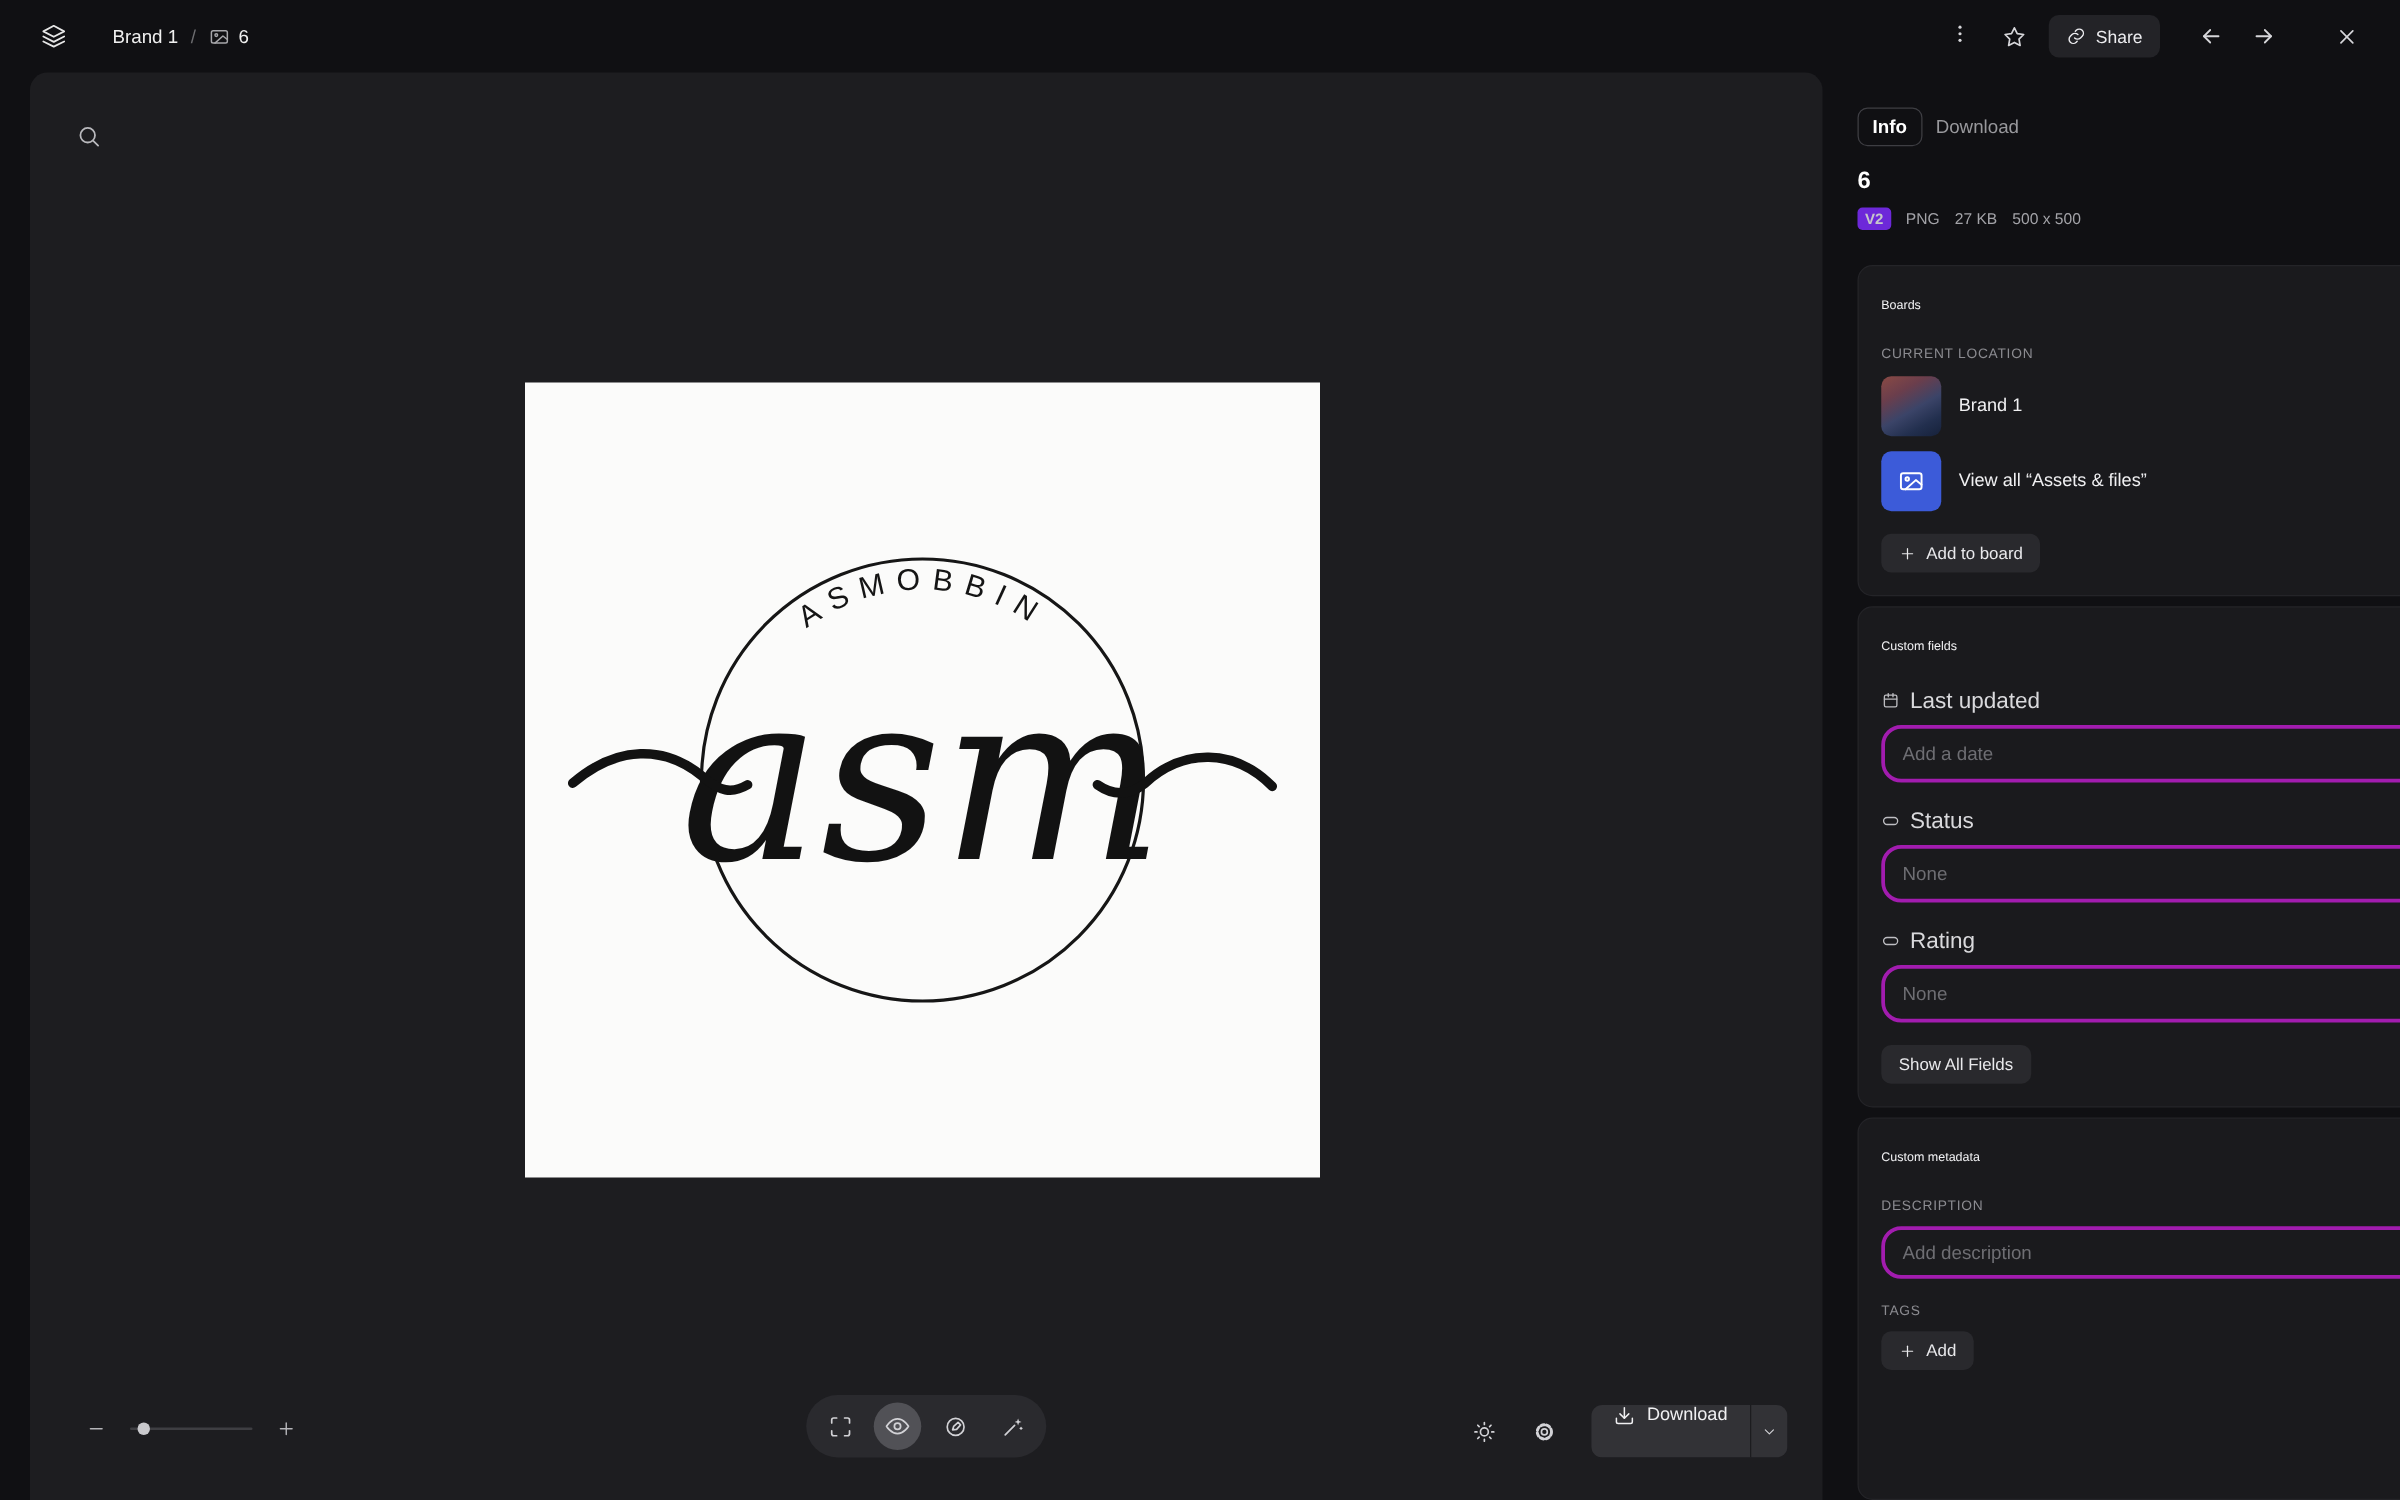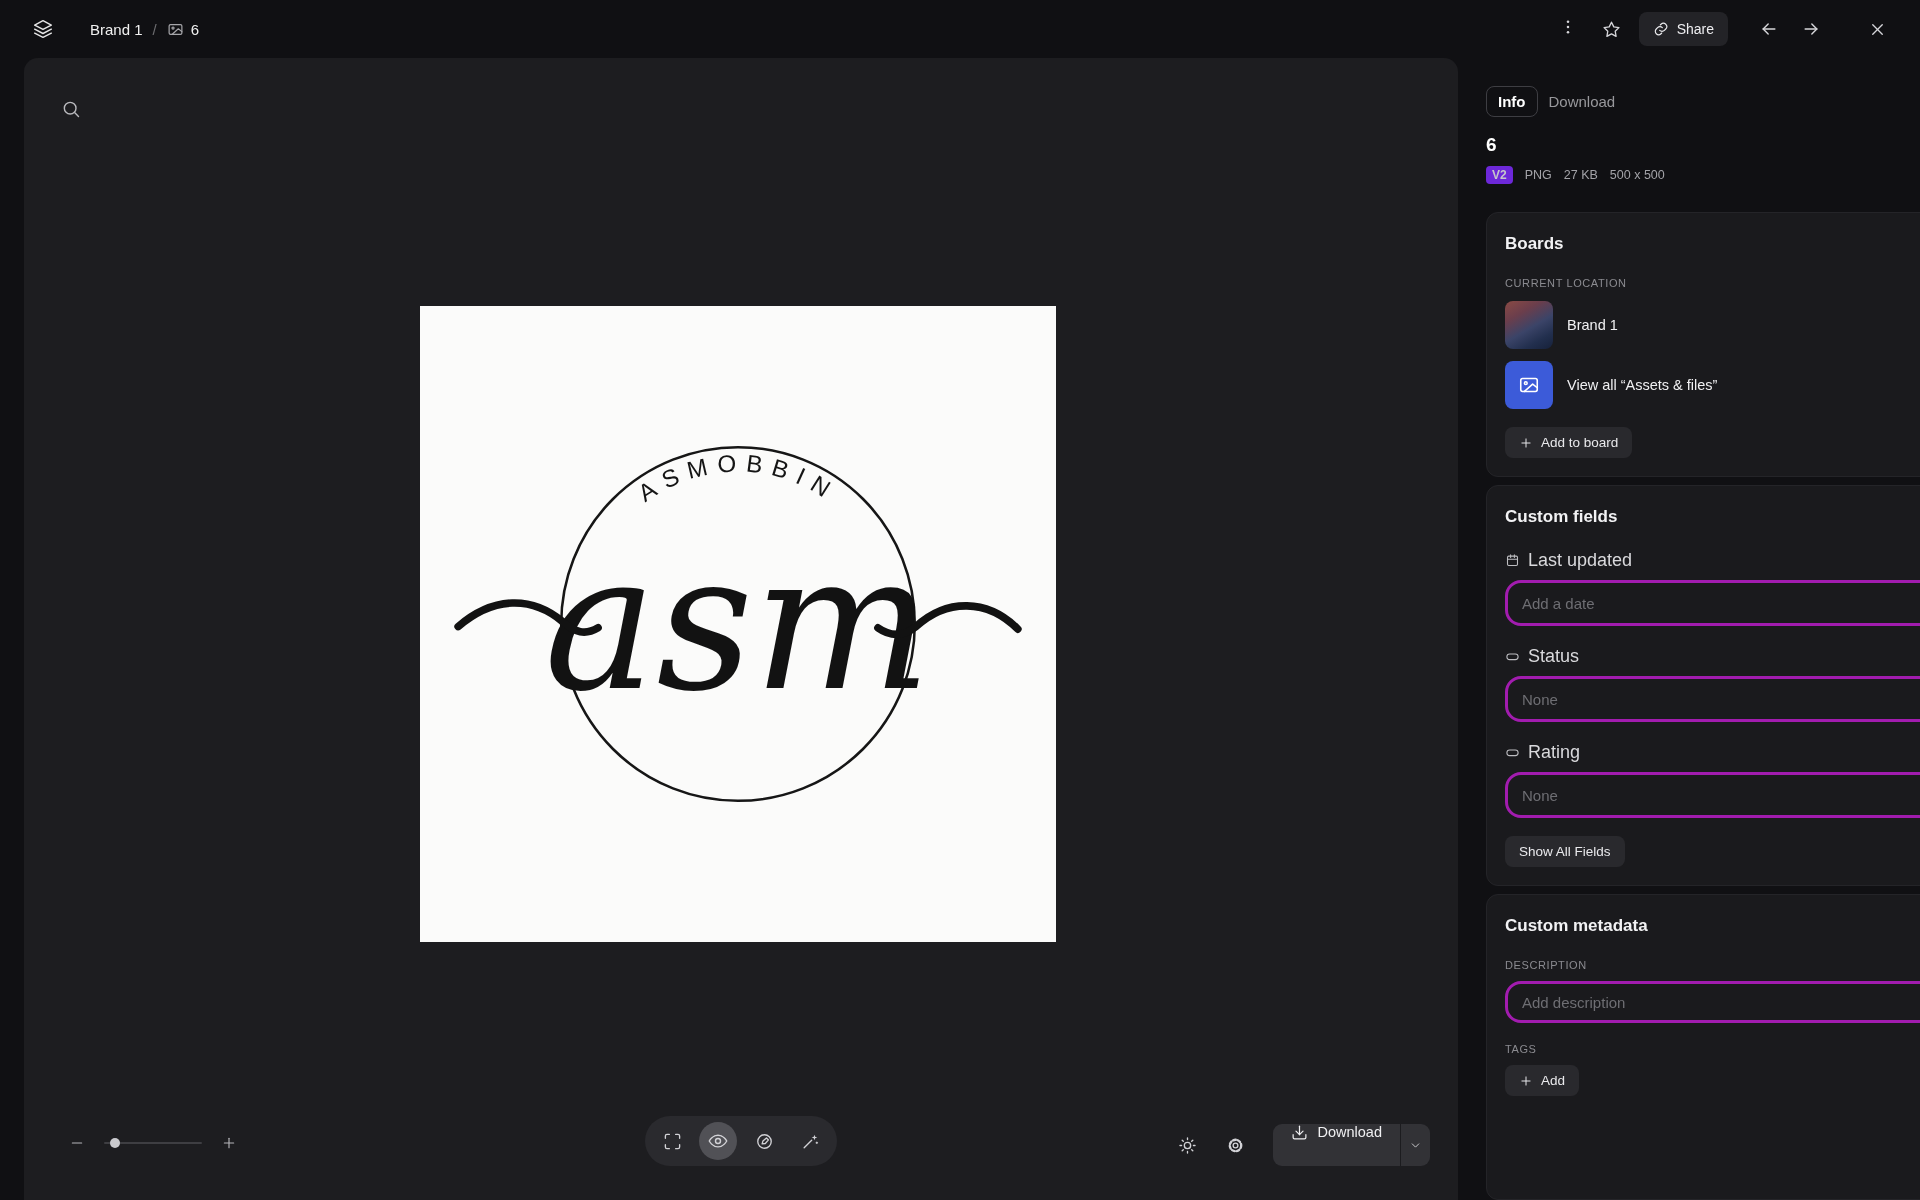--- a/index.html
+++ b/index.html
@@ -52,21 +52,21 @@
   .tab{font-size:15px;color:#98989c;padding:6px 11px;border-radius:8px;cursor:pointer}
   .tab.active{color:#fff;font-weight:700;border:1px solid #3e3e43}
   .panel-collapse{margin-left:auto;width:32px;height:32px;display:flex;align-items:center;justify-content:center;color:#b9b9bd;cursor:pointer}
   .asset-title{margin-top:16px;font-size:19px;font-weight:700;color:#fff}
   .meta-row{margin-top:10px;display:flex;align-items:center;gap:12px;font-size:12.5px;color:#a3a3a8}
   .badge{background:#6d28d9;border-radius:4px;padding:2px 6px;color:#c6c6ca;font-size:12px;font-weight:700}
 
   .card{background:#1a1a1d;border:1px solid #242428;border-radius:12px;padding:18px;margin-top:8px}
   .card.first{margin-top:28px}
   .card-head{display:flex;align-items:center}
-  .card-title{font-size:17px;font-weight:700;color:#f2f2f4}
+  .card-title{font-size:10px;font-weight:400;color:#f2f2f4}
   .card-chev{margin-left:auto;width:26px;height:26px;display:flex;align-items:center;justify-content:center;color:#9a9a9e;cursor:pointer}
   .micro-label{font-size:11px;letter-spacing:.6px;color:#8b8b90;font-weight:400;margin-top:20px}
   .board-row{display:flex;align-items:center;gap:14px;margin-top:12px;cursor:pointer}
   .board-thumb{width:48px;height:48px;border-radius:8px;flex:none;background:linear-gradient(150deg,#8a4a44 0%,#6b3e4c 28%,#3b4468 55%,#222f4e 78%,#16213a 100%)}
   .board-name{font-size:14.5px;color:#f0f0f2;flex:1}
   .row-action{width:28px;height:28px;display:flex;align-items:center;justify-content:center;color:#9a9a9e;cursor:pointer}
   .viewall-icon{width:48px;height:48px;border-radius:8px;flex:none;background:#3c5bd9;display:flex;align-items:center;justify-content:center;color:#fff}
   .ghost-btn{display:inline-flex;align-items:center;gap:8px;background:#29292d;border-radius:8px;padding:8px 14px;font-size:13.5px;color:#e9e9ec;cursor:pointer;margin-top:18px;width:max-content}
 
   .field-group{margin-top:20px}

